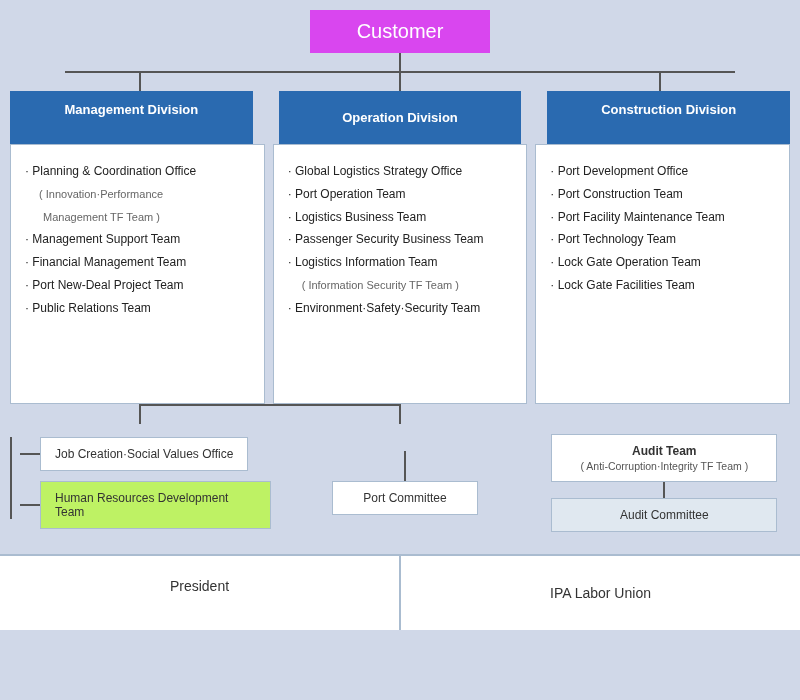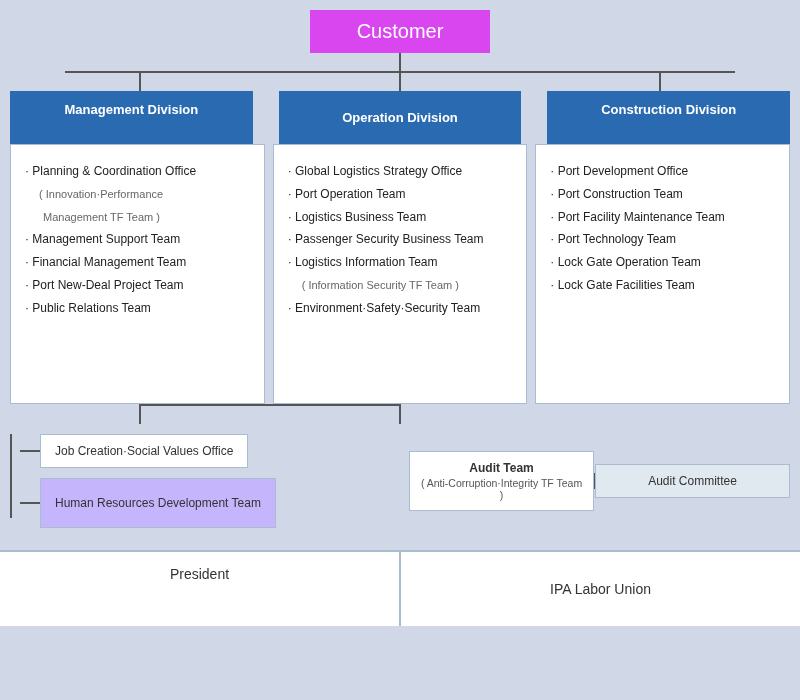--- a/index.html
+++ b/index.html
@@ -126,34 +126,38 @@
 
       <div style="position:absolute;left:0;top:10px;bottom:10px;width:2px;background:#555;"></div>
 
       <div style="display:flex;align-items:center;">
         <div style="width:20px;height:2px;background:#555;flex-shrink:0;"></div>
         <div style="border:1.5px solid #aabcd0;background:white;padding:9px 14px;font-size:12px;color:#333;">Job Creation·Social Values Office</div>
       </div>
 
       <div style="display:flex;align-items:center;">
         <div style="width:20px;height:2px;background:#555;flex-shrink:0;"></div>
-        <div style="border:1.5px solid #aabcd0;background:#c4b5fd;padding:17px 14px;font-size:12px;color:#333;">Human Resources Development Team</div>
+        <div style="border:1.5px solid #aabcd0;background:#bef264;padding:9px 14px;font-size:12px;color:#333;">Human Resources Development Team</div>
       </div>
     </div>
 
+    <div style="flex:1;display:flex;flex-direction:column;align-items:center;padding-top:10px;">
+      <div style="width:2px;height:30px;background:#555;"></div>
+      <div style="border:1.5px solid #aabcd0;background:white;padding:9px 30px;font-size:12px;color:#333;text-align:center;">Port Committee</div>
+    </div>
 
-    <div style="flex:1;display:flex;flex-direction:row;align-items:center;padding-top:10px;">
+    <div style="flex:1;display:flex;flex-direction:column;align-items:center;padding-top:10px;">
       <div style="border:1.5px solid #aabcd0;background:white;padding:9px 10px;font-size:12px;color:#333;text-align:center;width:90%;">
         <div style="font-weight:bold;margin-bottom:2px;">Audit Team</div>
         <div style="font-size:10.5px;color:#555;">( Anti-Corruption·Integrity TF Team )</div>
       </div>
       <div style="width:2px;height:16px;background:#555;"></div>
       <div style="border:1.5px solid #aabcd0;background:#e0e8f0;padding:9px 20px;font-size:12px;color:#333;text-align:center;width:90%;">Audit Committee</div>
     </div>
 
   </div>
 
   <div style="display:flex;margin-top:22px;border-top:2px solid #aabcd0;">
-    <div style="flex:1;background:white;text-align:center;padding:14px 0;font-size:14px;color:#333;border-right:2px solid #aabcd0;">President</div>
+    <div style="flex:1;background:white;text-align:center;padding:22px 0;font-size:14px;color:#333;border-right:2px solid #aabcd0;">President</div>
     <div style="flex:1;background:white;text-align:center;padding:29px 0;font-size:14px;color:#333;">IPA Labor Union</div>
   </div>
 
 </div>
 
 </body></html>

